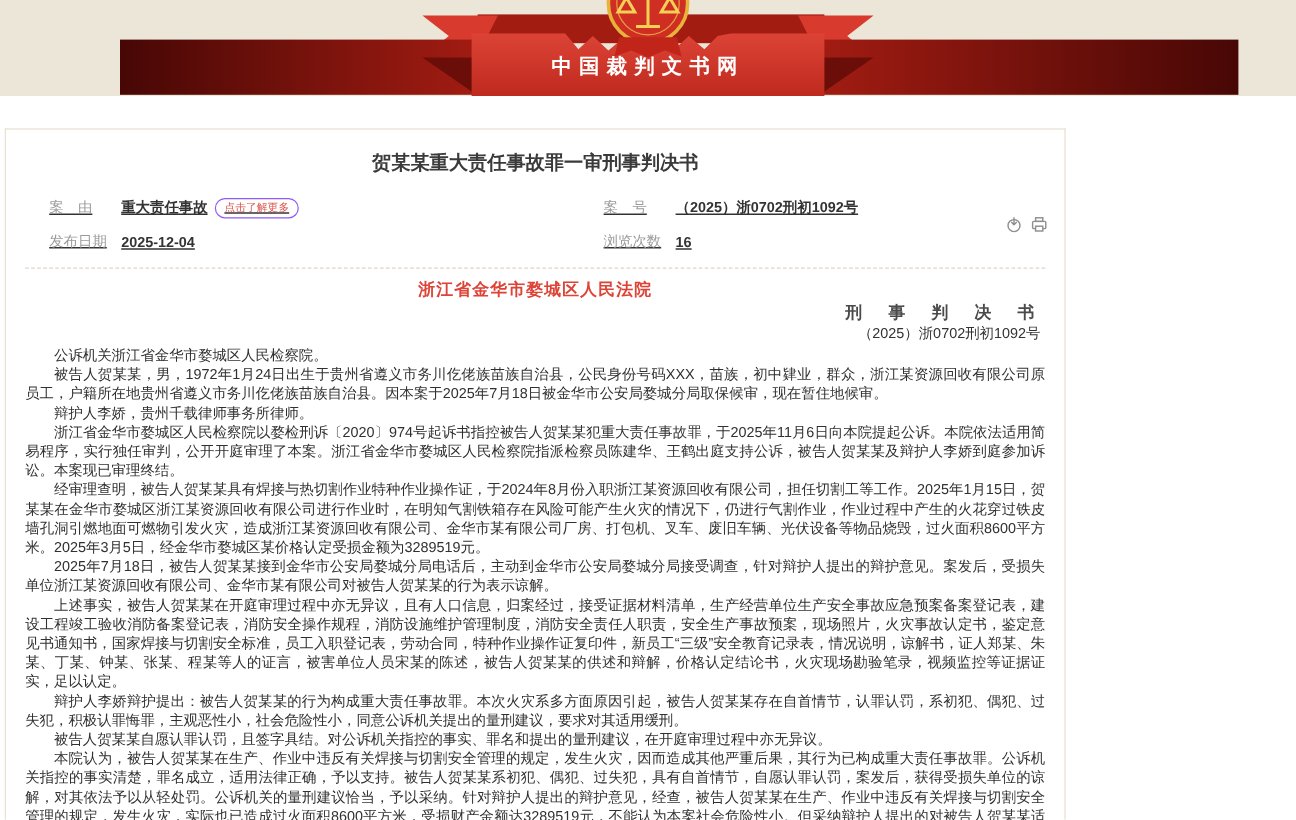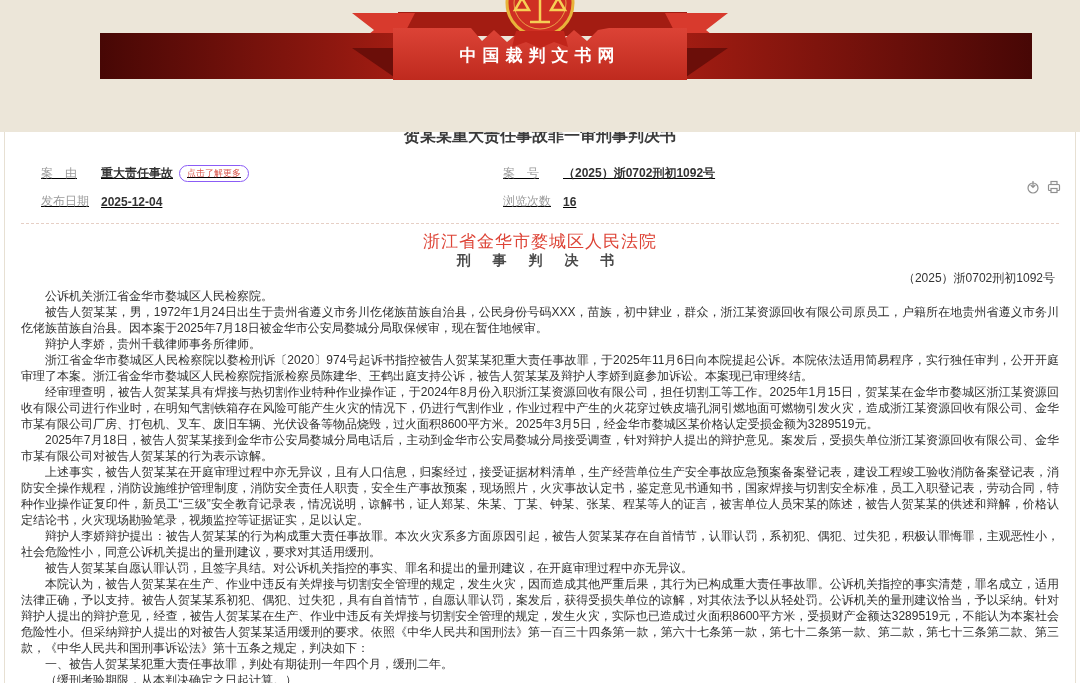--- a/index.html
+++ b/index.html
@@ -1,29 +1,29 @@
 <!DOCTYPE html>
 <html><head>
 <meta charset="utf-8">
 <style>
   * { margin:0; padding:0; box-sizing:border-box; }
   html,body { width:1080px; height:683px; overflow:hidden; background:#fff;
               font-family:"Liberation Sans","DejaVu Sans",sans-serif; }
 
   
-  .site-header { position:absolute; left:0; top:0; width:1080px; height:132px;
+  .site-header { position:absolute; left:0; top:0; width:1080px; height:80px;
                  background:#ece6d9; z-index:5; }
   .banner-svg { position:absolute; left:0; top:0; }
   .site-title { position:absolute; left:0; top:44px; width:1080px; text-align:center;
                 color:#fff; font-size:17px; font-weight:bold; letter-spacing:6px; z-index:7; }
   .site-sub   { position:absolute; left:0; top:66px; width:1080px; text-align:center;
                 color:#fff; font-size:7.5px; letter-spacing:.5px; z-index:7; }
 
   
-  .doc-card { position:absolute; left:4px; top:107px; width:1072px; height:576px;
+  .doc-card { position:absolute; left:4px; top:107px; width:884px; height:576px;
               background:#fff; border:1px solid #e7e0d3; border-bottom:none; }
   .doc-inner { position:relative; z-index:1; padding:18px 16px 0 16px; }
 
   .watermark { position:absolute; left:0; top:110px; width:1080px; height:573px;
                z-index:0; pointer-events:none; }
 
   .doc-title { text-align:center; font-size:16px; font-weight:bold; color:#3a3a3a; }
 
   .action-icons { position:absolute; top:72px; right:14px; display:flex; gap:7px; z-index:2; }
   .action-icons svg { cursor:pointer; }
@@ -31,23 +31,23 @@
   .meta-grid { display:grid; grid-template-columns:462px 1fr; padding-left:20px;
                margin-top:18px; font-size:12px; }
   .meta-cell { margin-bottom:11px; display:flex; align-items:center;text-decoration:underline; }
   .meta-label { color:#9b9b9b; display:inline-block; min-width:52px; white-space:pre; }
   .meta-value { color:#333; font-weight:bold; margin-left:8px; }
   .badge { margin-left:6px; font-size:9px; color:#d9544a; border:1px solid #8b5cf6;
            border-radius:9px; padding:1px 7px; font-weight:normal; cursor:pointer; white-space:nowrap; }
 
   .dashed-sep { border:none; border-top:1px dashed #e6cfc5; margin:2px 0 8px 0; }
 
-  .court-name { text-align:center; color:#dd4437; font-size:17px; font-weight:normal;
+  .court-name { text-align:center; color:#dd4437; font-size:14px; font-weight:bold;
                 letter-spacing:1px; line-height:19px; }
-  .doc-type { text-align:center; color:#4a4a4a; font-size:14px; font-weight:bold;
+  .doc-type { text-align:right; color:#4a4a4a; font-size:14px; font-weight:bold;
               letter-spacing:9px; line-height:19px; }
   .case-line { text-align:right; font-size:12px; color:#333; line-height:16px; padding-right:4px; }
 
   .body-text { margin-top:2px; font-size:12px; line-height:16px; color:#303030; }
   .body-text p { text-indent:2em; text-align:justify; }
 </style>
 </head>
 <body>
 
 <svg class="watermark" viewBox="0 0 1080 573">

